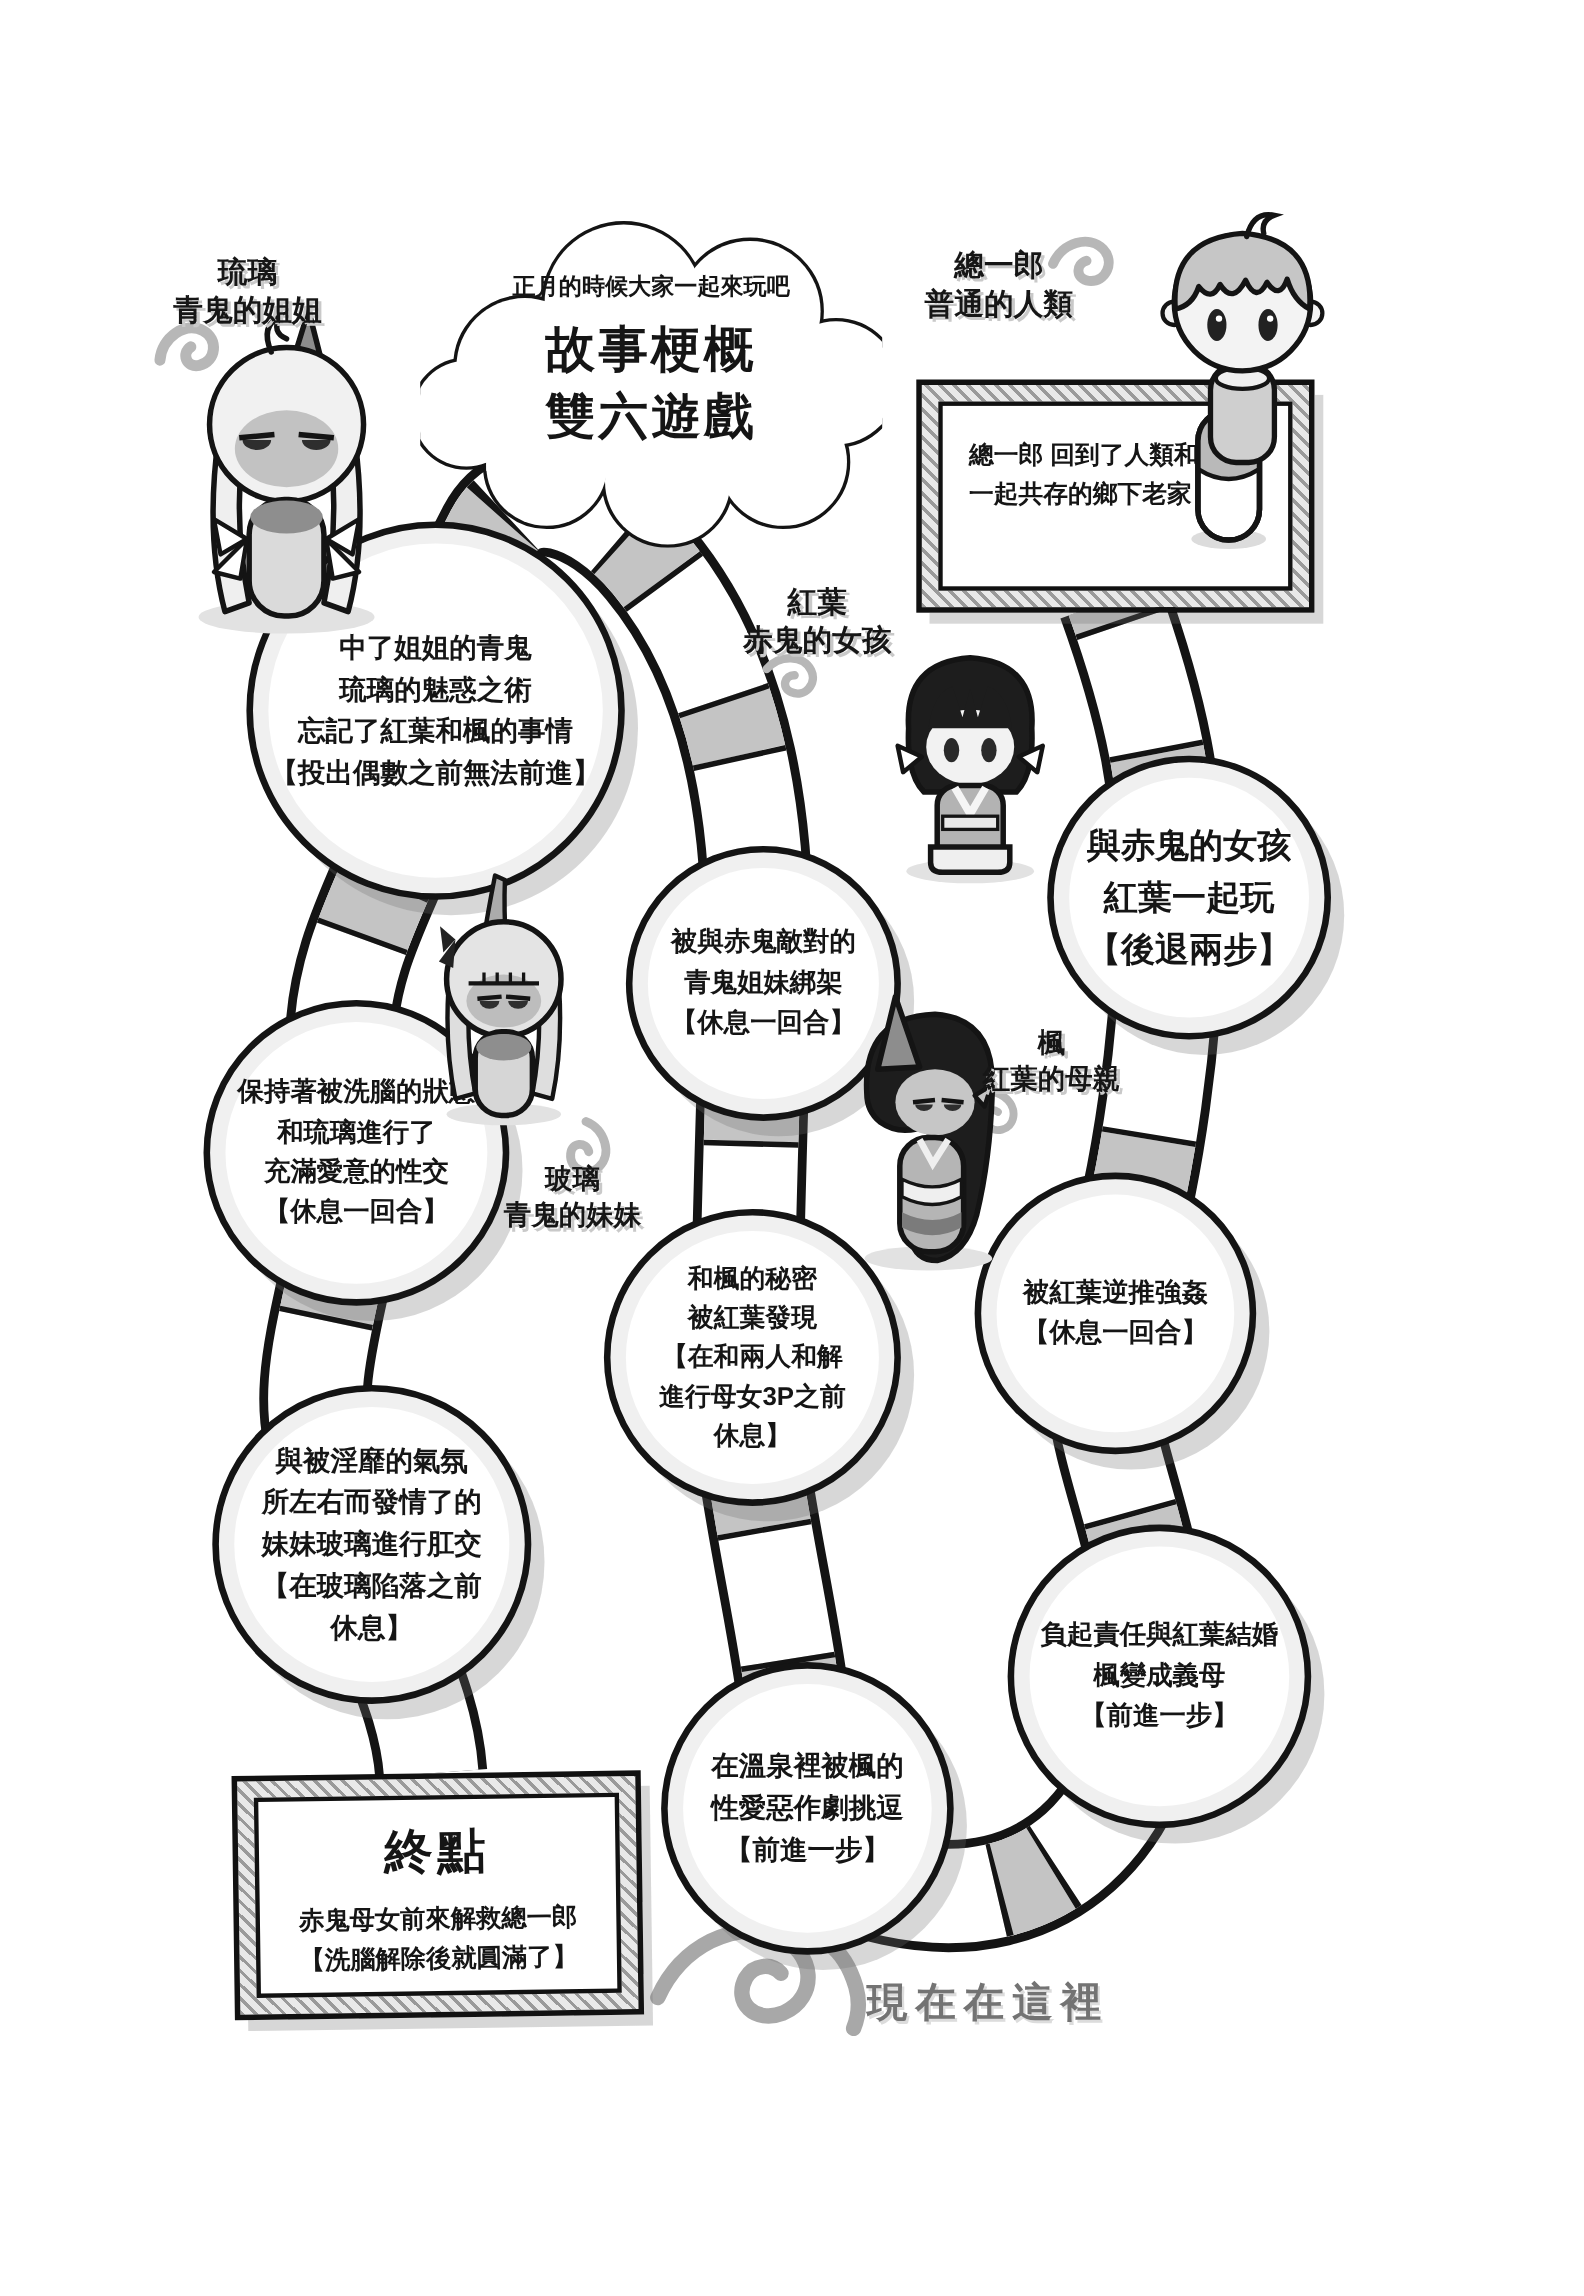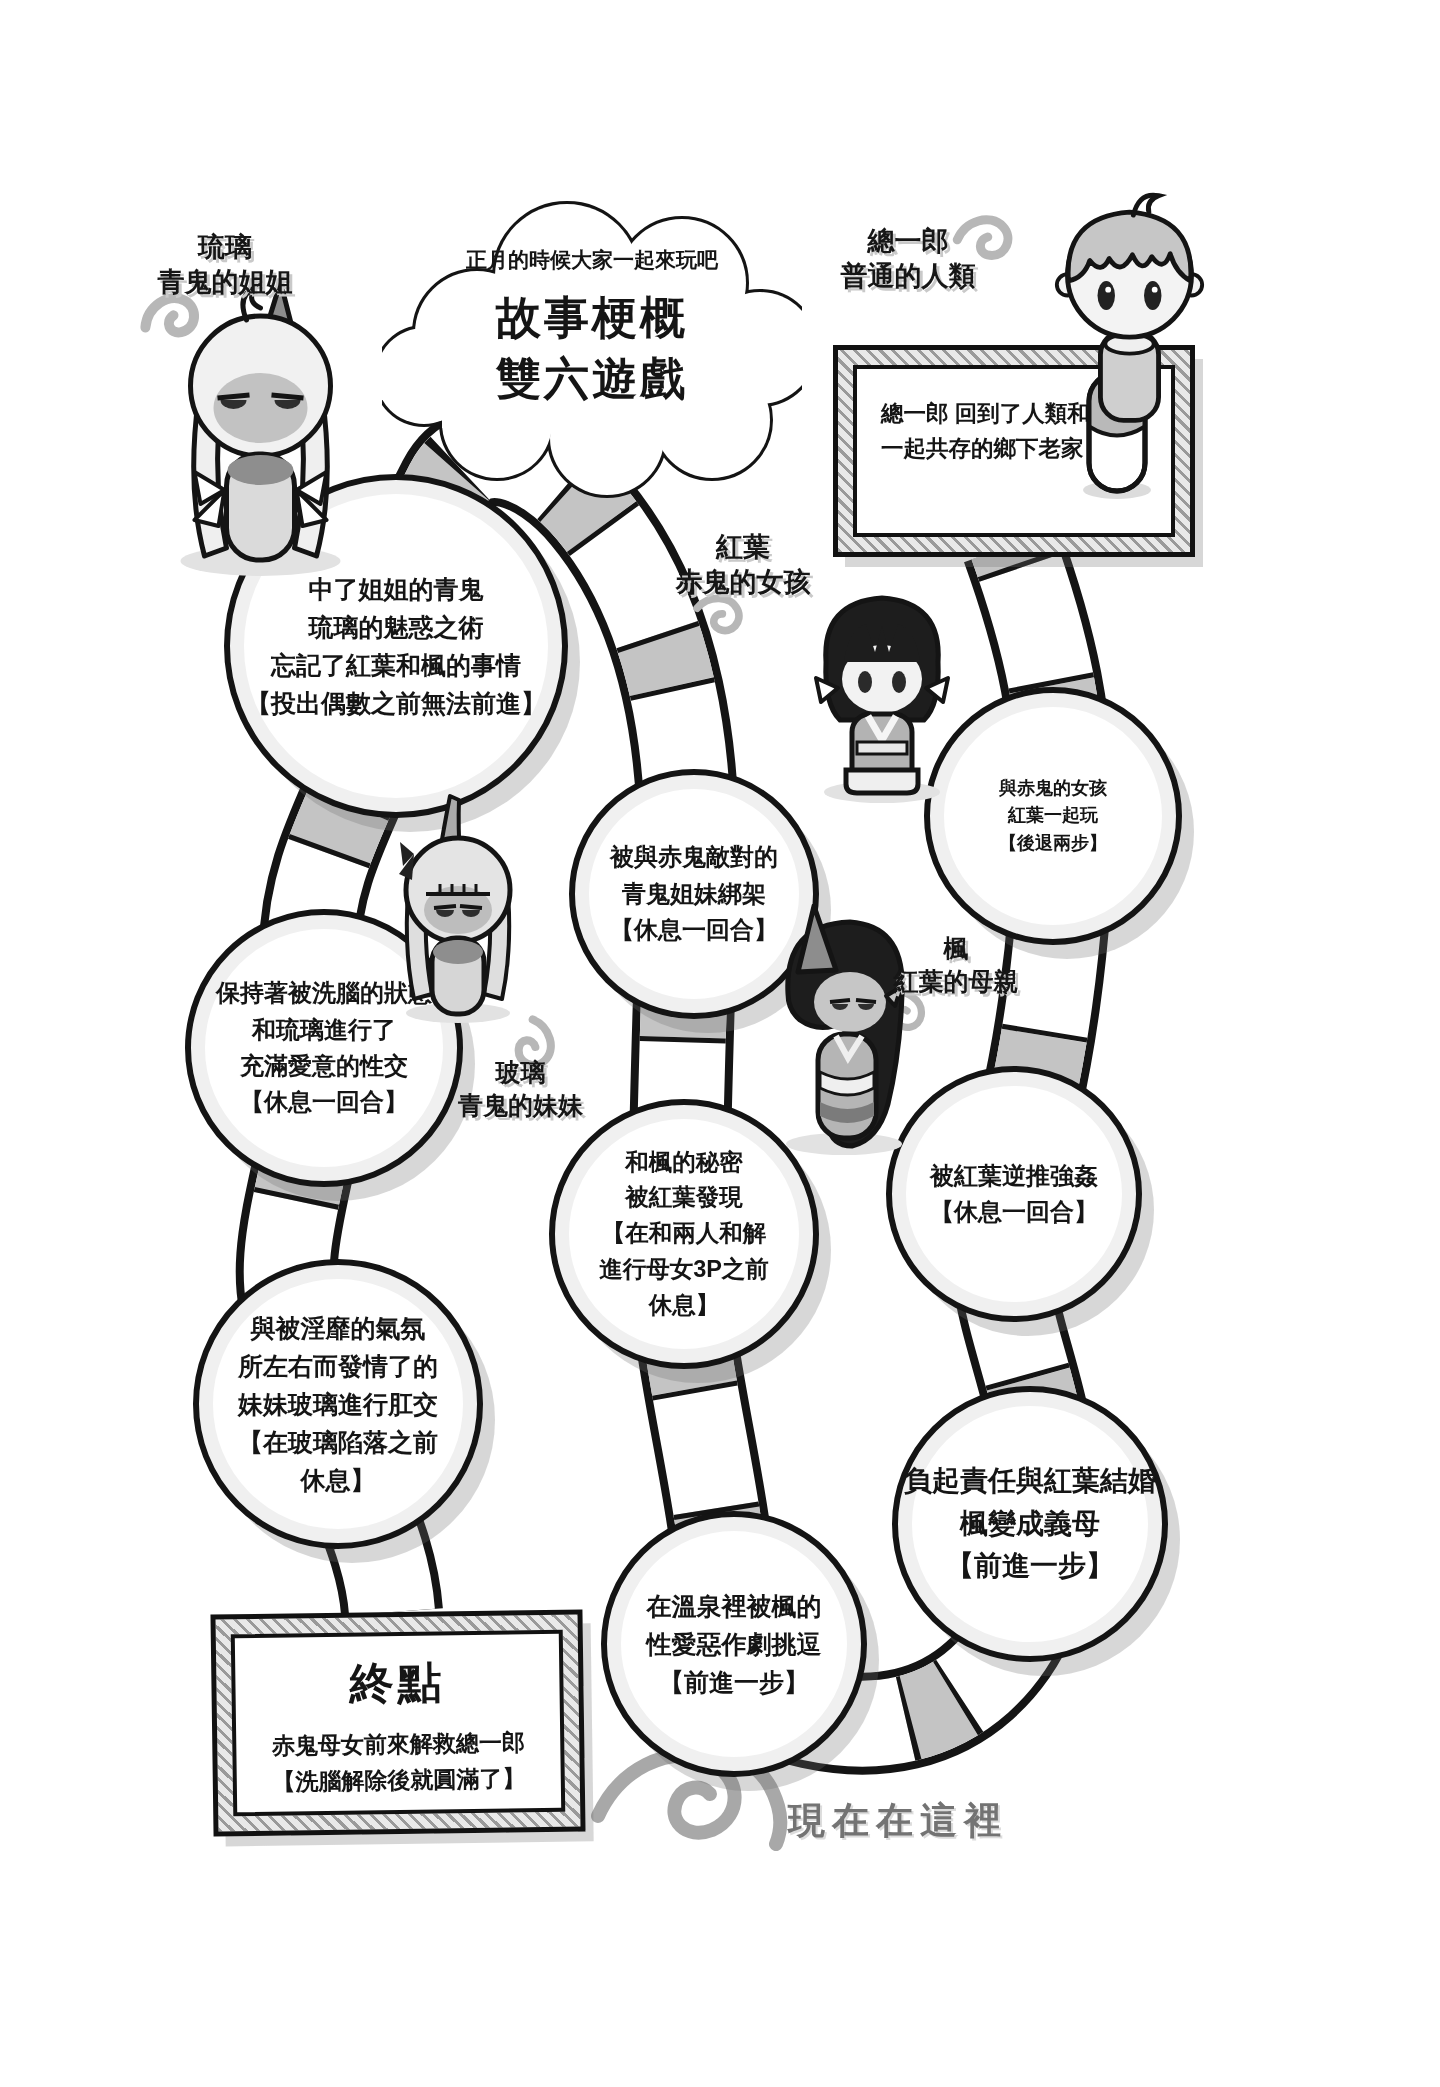--- a/index.html
+++ b/index.html
@@ -79,32 +79,32 @@
       <path stroke-width="9" transform="translate(556,1022) rotate(96) scale(0.9)" d="M0 26 C6 6 30 -4 44 8 C56 18 50 38 34 38 C22 38 20 24 30 20"></path>
       <path stroke-width="9" transform="translate(908,982) rotate(58) scale(0.8)" d="M0 26 C6 6 30 -4 44 8 C56 18 50 38 34 38 C22 38 20 24 30 20"></path>
 
       <g stroke="#a8a8a8" stroke-width="14">
         <path d="M598 1816 C620 1768 668 1746 706 1760 C742 1774 744 1816 712 1830 C686 1840 666 1820 678 1798 C685 1786 701 1784 710 1794"></path>
         <path d="M708 1760 C744 1750 768 1772 778 1806 C782 1820 780 1834 776 1844"></path>
       </g>
     </g>
   </svg>
 
-  <div class="space" style="left:924px;top:687px;width:246px;height:246px;font-size:18px">
+  <div class="space" style="left:952px;top:687px;width:246px;height:246px;font-size:31px">
     <span>與赤鬼的女孩</span>
     <span>紅葉一起玩</span>
     <span>【後退兩步】</span>
   </div>
 
   <div class="space" style="left:886px;top:1066px;width:244px;height:244px;font-size:24px">
     <span>被紅葉逆推強姦</span>
     <span>【休息一回合】</span>
   </div>
 
-  <div class="space" style="left:892px;top:1386px;width:264px;height:264px;font-size:28px">
+  <div class="space" style="left:916px;top:1386px;width:264px;height:264px;font-size:24px">
     <span>負起責任與紅葉結婚</span>
     <span>楓變成義母</span>
     <span>【前進一步】</span>
   </div>
 
   <div class="space" style="left:601px;top:1511px;width:254px;height:254px;font-size:25px">
     <span>在溫泉裡被楓的</span>
     <span>性愛惡作劇挑逗</span>
     <span>【前進一步】</span>
   </div>

